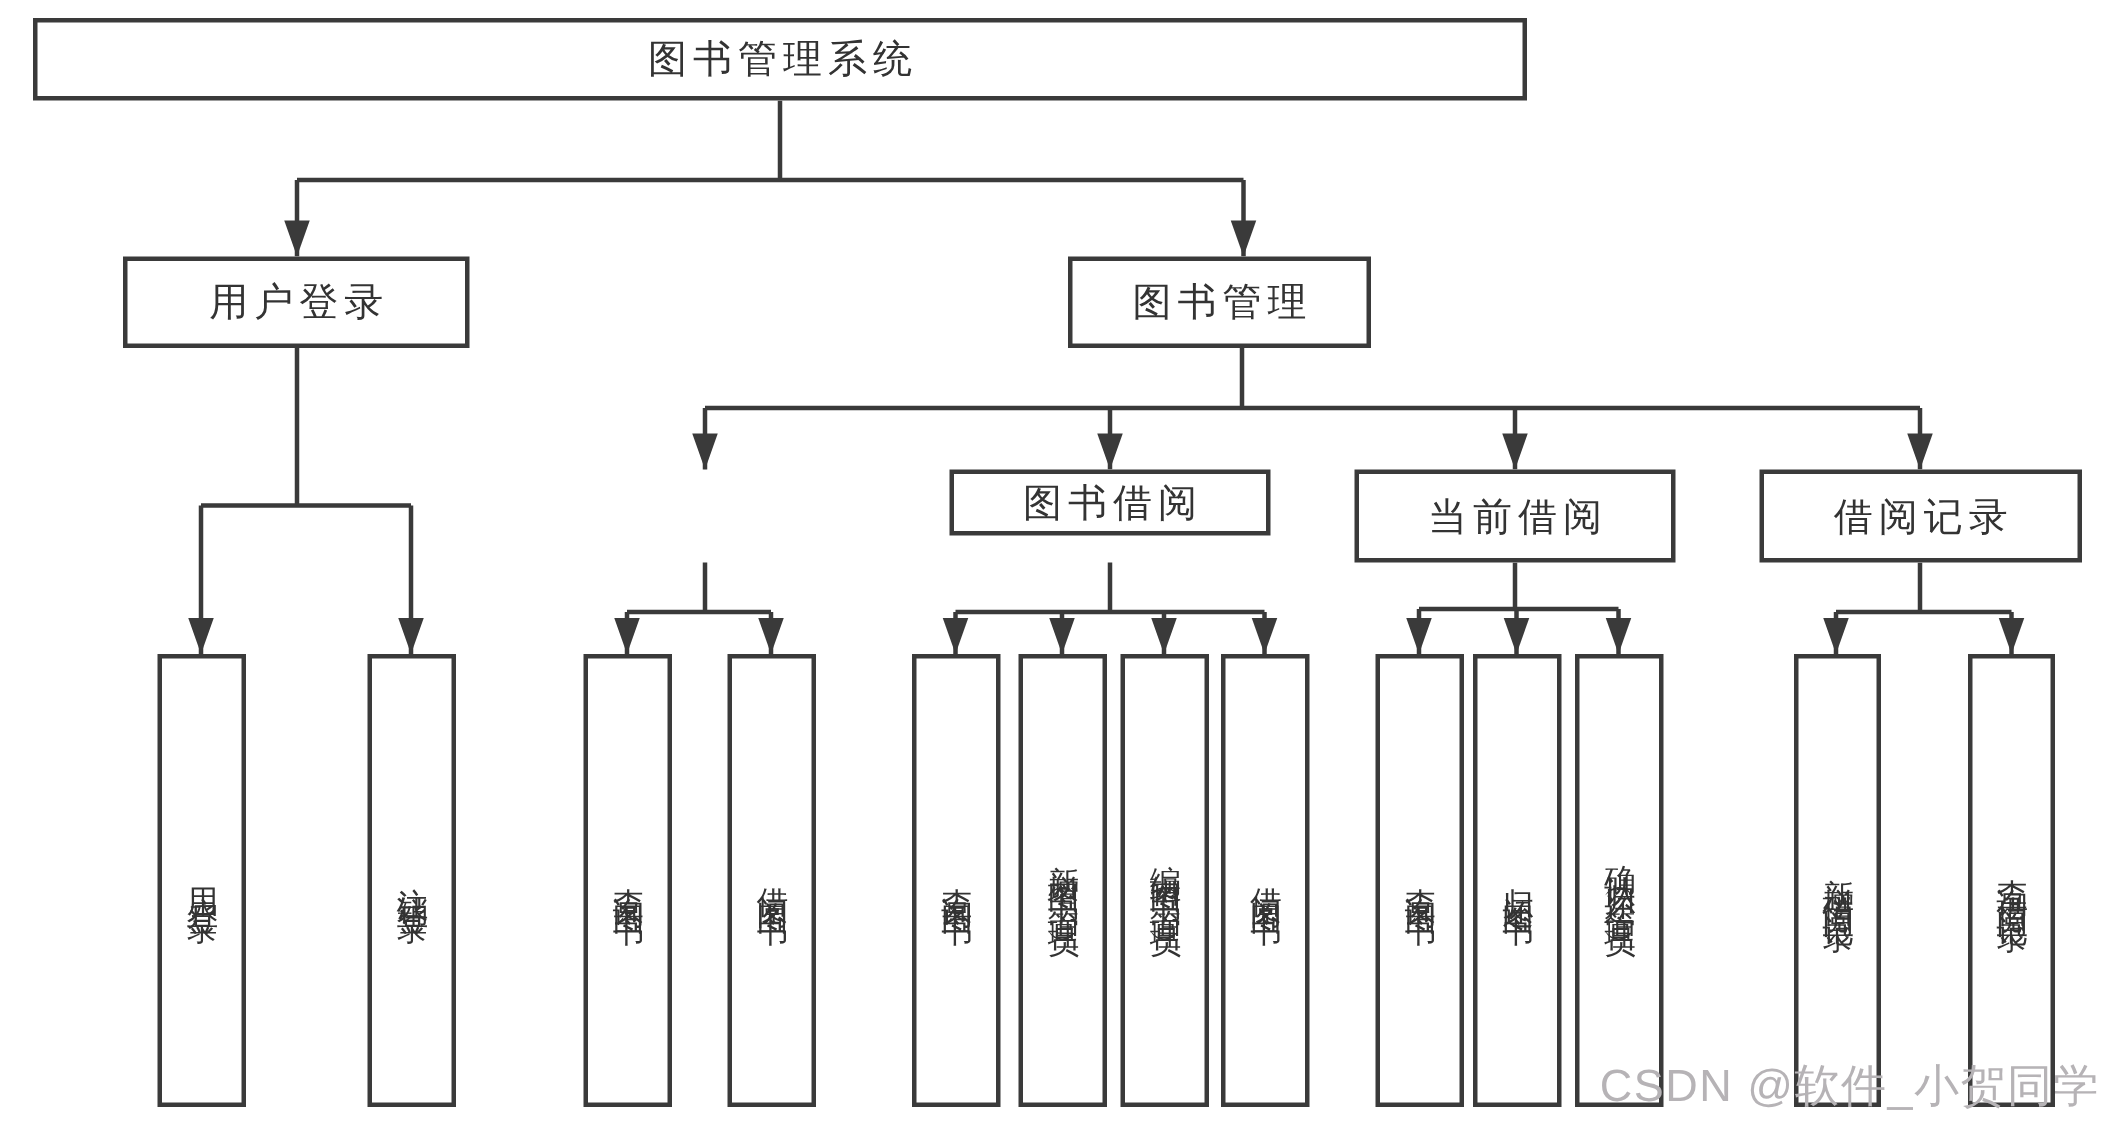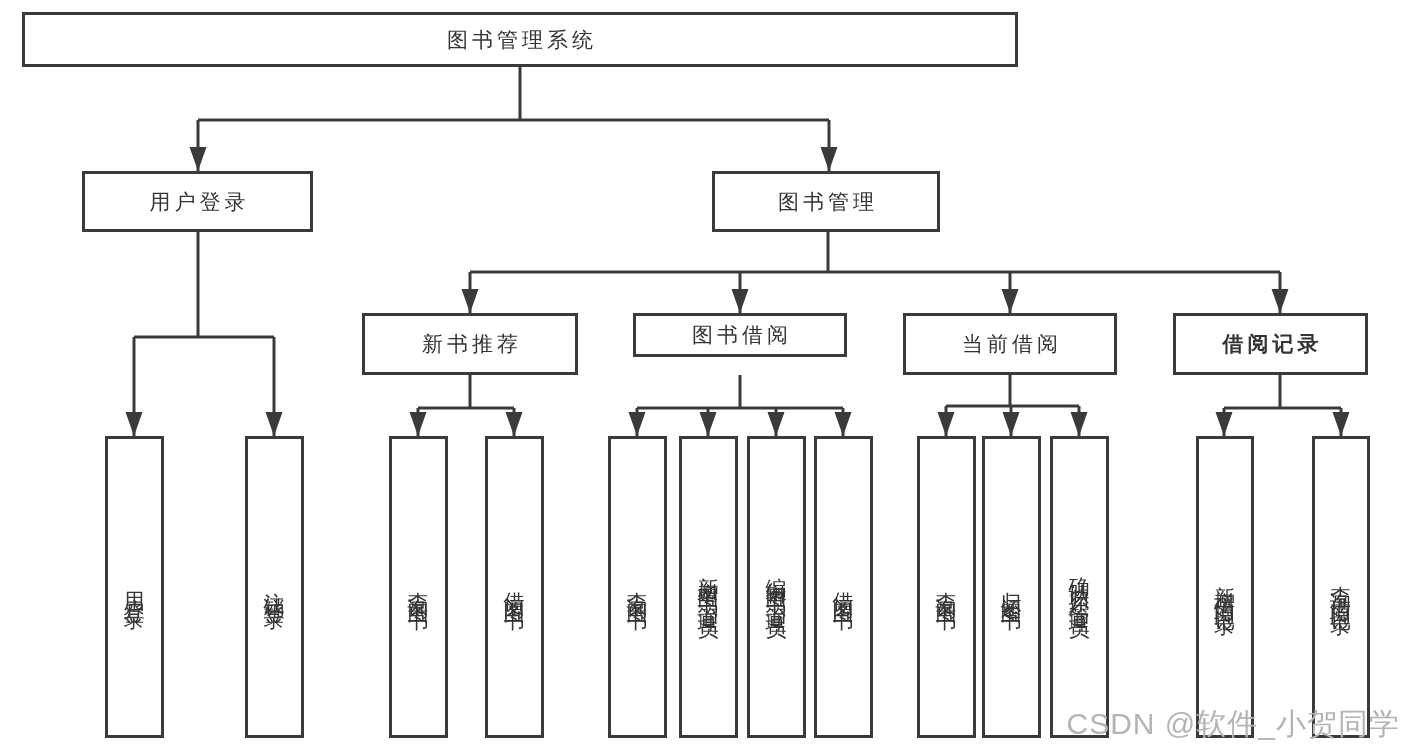--- a/index.html
+++ b/index.html
@@ -27,21 +27,21 @@
     position: absolute;
     box-sizing: border-box;
     border: 3px solid #3a3a3a;
     background: #ffffff;
     color: #333333;
     display: flex;
     align-items: center;
     justify-content: center;
   }
   .hbox {
-    font-size: 21px;
+    font-size: 26px;
     letter-spacing: 4px;
     text-indent: 4px;
     white-space: nowrap;
   }
   .vbox {
     writing-mode: vertical-rl;
     font-size: 21px;
     letter-spacing: 6px;
     line-height: 1;
     text-align: center;
@@ -101,26 +101,25 @@
 
       <path d="M1280 375 V408 M1224 408 H1341"></path>
       <line x1="1224" y1="408" x2="1224" y2="436" marker-end="url(#ah)"></line>
       <line x1="1341" y1="408" x2="1341" y2="436" marker-end="url(#ah)"></line>
     </g>
   </svg>
 
   <div class="node hbox" style="left:22px; top:12px; width:996px; height:55px;">图书管理系统</div>
 
   <div class="node hbox" style="left:82px; top:171px; width:231px; height:61px;">用户登录</div>
-  <div class="node hbox" style="left:712px; top:171px; width:228px; height:61px;">图书管理</div>
+  <div class="node hbox" style="left:712px; top:171px; width:202px; height:61px;">图书管理</div>
 
-  <div class="node hbox" style="left:362px; top:313px; width:216px; height:62px;">新书推荐</div>
   <div class="node hbox" style="left:633px; top:313px; width:214px; height:44px;">图书借阅</div>
   <div class="node hbox" style="left:903px; top:313px; width:214px; height:62px;">当前借阅</div>
-  <div class="node hbox" style="left:1173px; top:313px; width:195px; height:62px;font-weight:bold;">借阅记录</div>
+  <div class="node hbox" style="left:1173px; top:313px; width:215px; height:62px;">借阅记录</div>
 
   <div class="node vbox" style="left:105px; top:436px; width:59px; height:302px;">用户登录</div>
   <div class="node vbox" style="left:245px; top:436px; width:59px; height:302px;">注销登录</div>
 
   <div class="node vbox" style="left:389px; top:436px; width:59px; height:302px;">查询图书</div>
   <div class="node vbox" style="left:485px; top:436px; width:59px; height:302px;">借阅图书</div>
 
   <div class="node vbox" style="left:608px; top:436px; width:59px; height:302px;">查询图书</div>
   <div class="node vbox" style="left:679px; top:436px; width:59px; height:302px;">新增图书（管理员）</div>
   <div class="node vbox" style="left:747px; top:436px; width:59px; height:302px;">编辑图书（管理员）</div>

